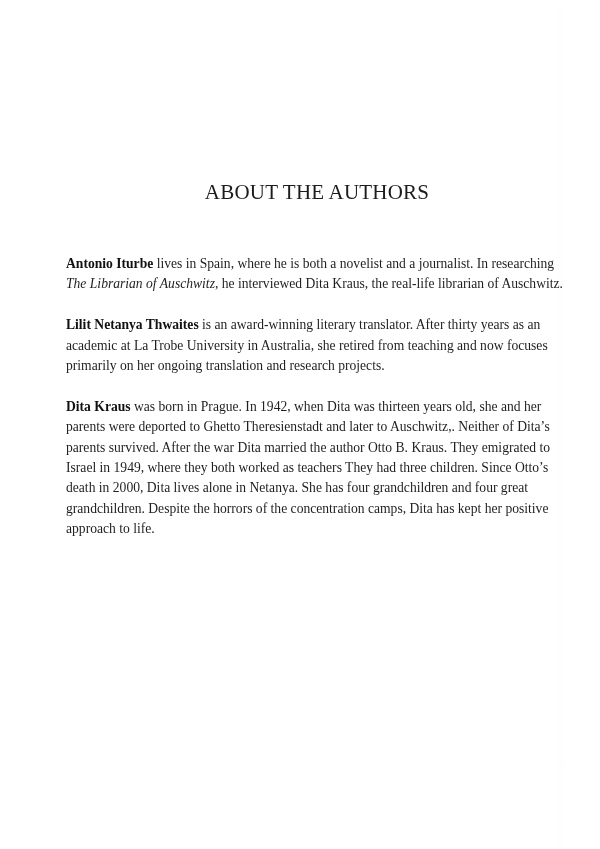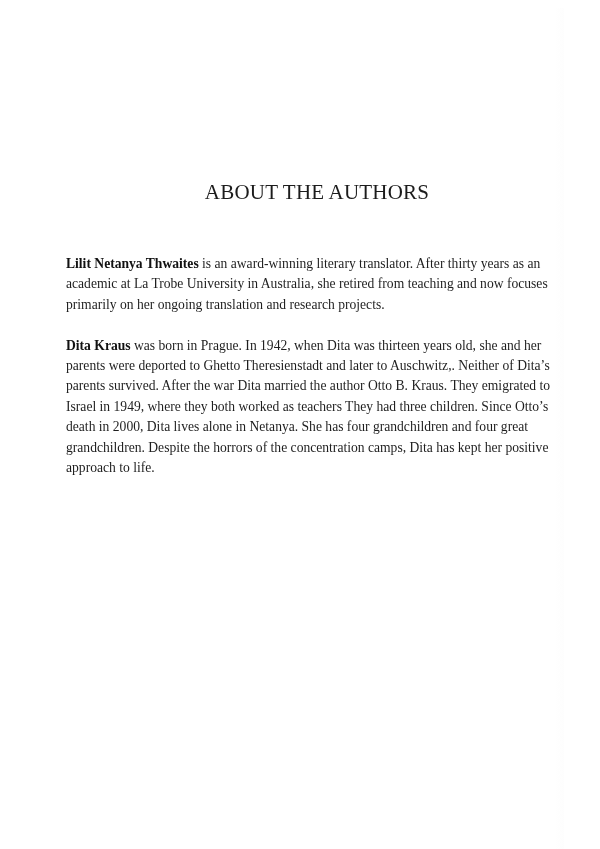--- a/index.html
+++ b/index.html
@@ -59,18 +59,19 @@
       font-style: italic;
     }
   </style>
 </head>
 <body>
 
 <div class="page">
   <h1 class="title">ABOUT THE AUTHORS</h1>
 
   <div class="bios">
+    <p class="bio"><span class="name">Antonio Iturbe</span><span> lives in Spain, where he is both a novelist and a journalist. In researching </span><em>The Librarian of Auschwitz</em><span>, he interviewed Dita Kraus, the real-life librarian of Auschwitz.</span></p>
 
     <p class="bio"><span class="name">Lilit Netanya Thwaites</span><span> is an award-winning literary translator. After thirty years as an academic at La Trobe University in Australia, she retired from teaching and now focuses primarily on her ongoing translation and research projects.</span></p>
 
     <p class="bio"><span class="name">Dita Kraus</span><span> was born in Prague. In 1942, when Dita was thirteen years old, she and her parents were deported to Ghetto Theresienstadt and later to Auschwitz,. Neither of Dita’s parents survived. After the war Dita married the author Otto B. Kraus. They emigrated to Israel in 1949, where they both worked as teachers They had three children. Since Otto’s death in 2000, Dita lives alone in Netanya. She has four grandchildren and four great grandchildren. Despite the horrors of the concentration camps, Dita has kept her positive approach to life.</span></p>
   </div>
 </div>
 
 </body></html>

